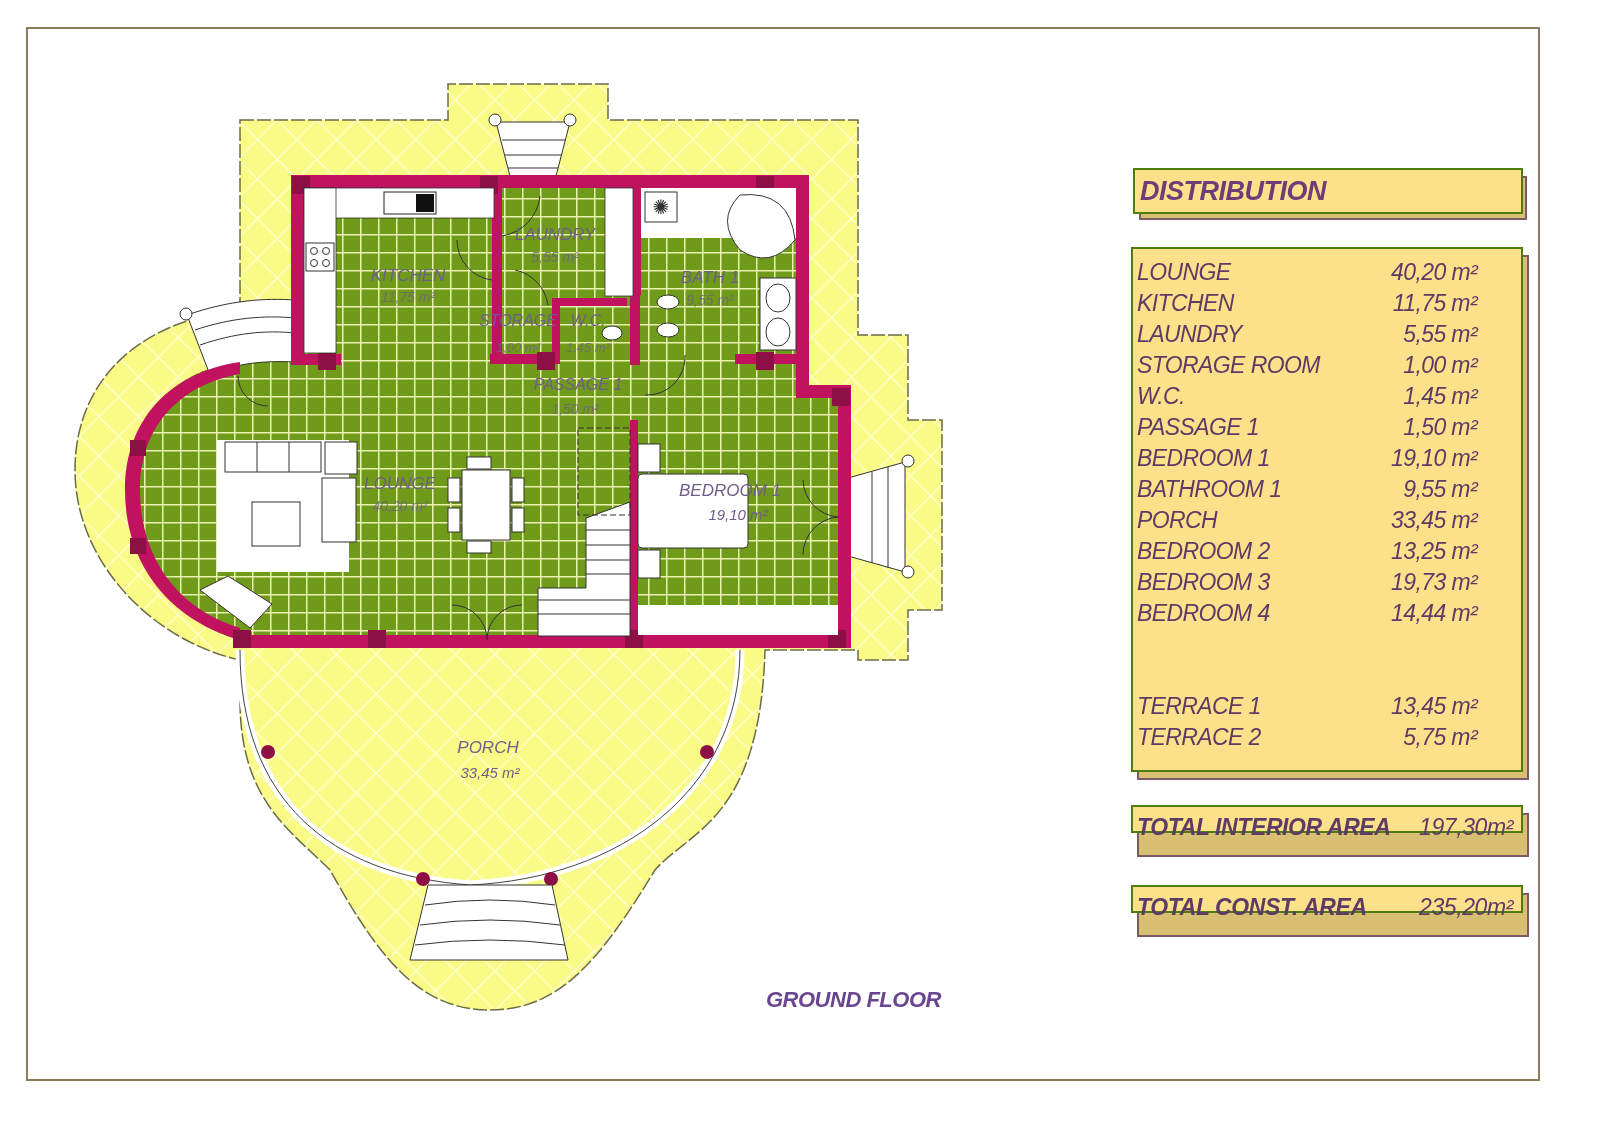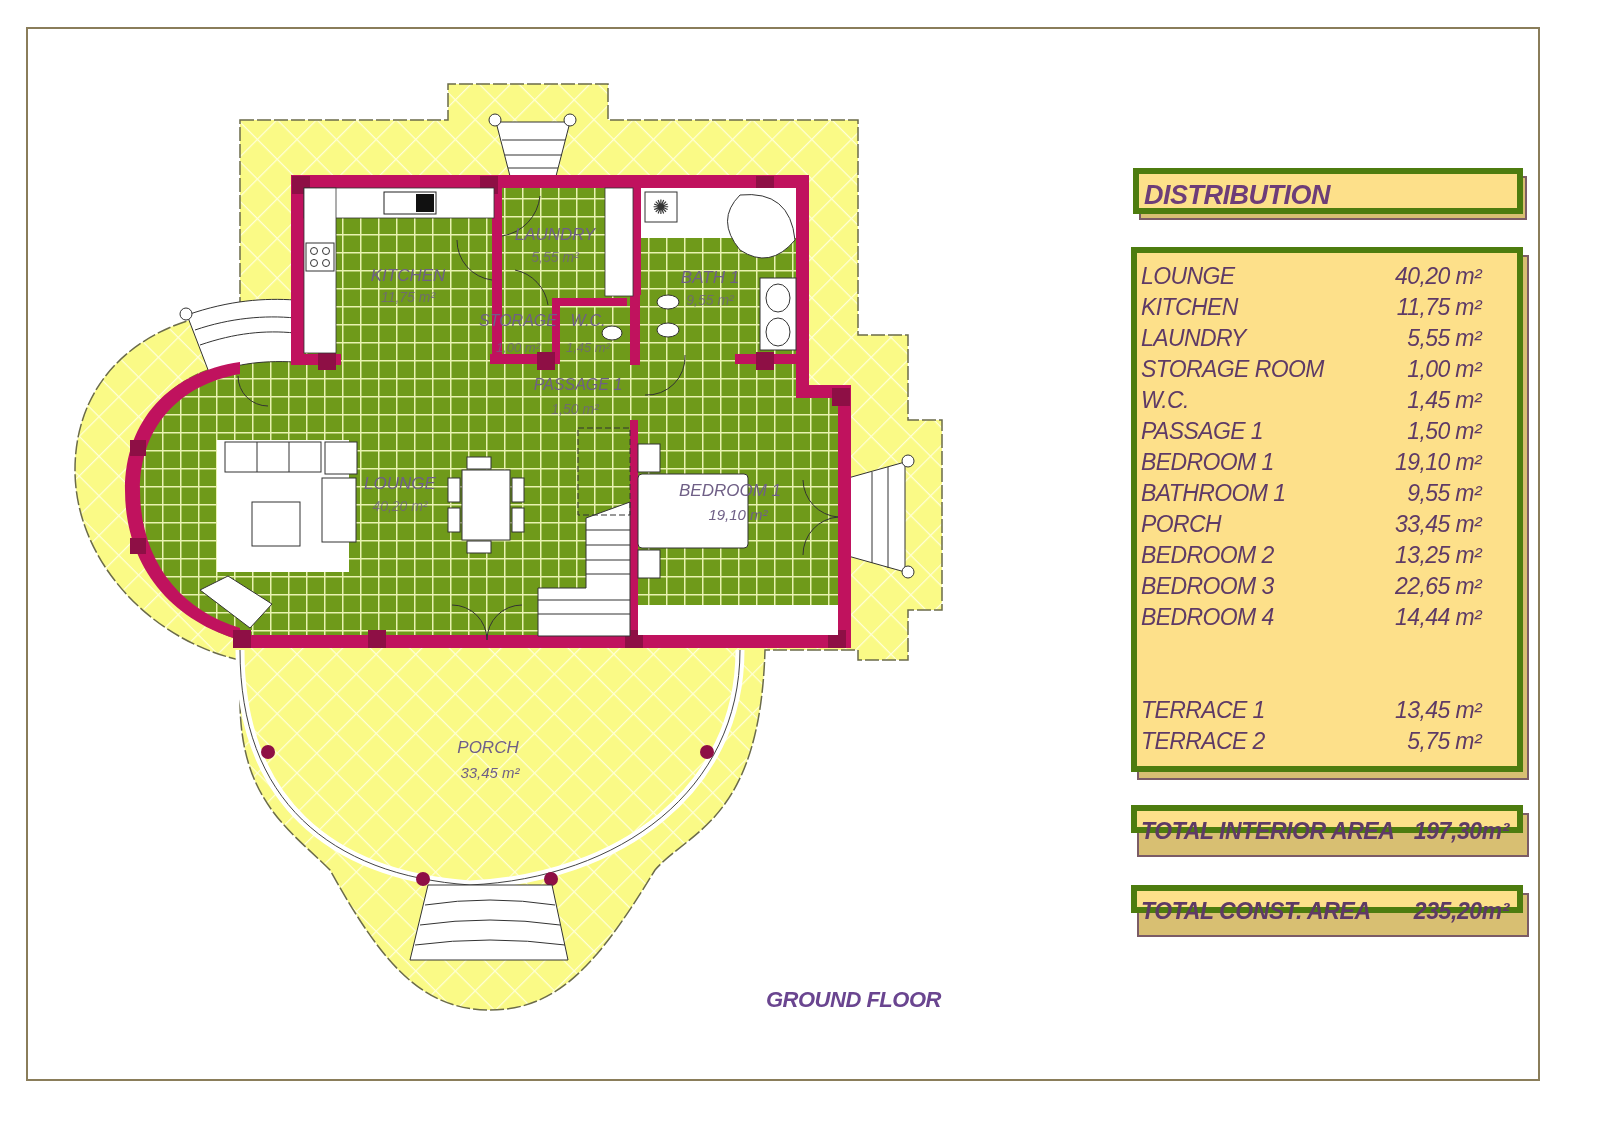--- a/index.html
+++ b/index.html
@@ -1,30 +1,30 @@
 <!DOCTYPE html>
 <html><head>
 <meta charset="utf-8">
 <style>
   html, body { margin:0; padding:0; background:#ffffff; }
   body { width:1600px; height:1130px; position:relative; overflow:hidden; font-family:"Liberation Sans", sans-serif; }
   .frame { position:absolute; left:26px; top:27px; width:1514px; height:1054px; border:2px solid #8a7d5a; box-sizing:border-box; }
   svg.plan { position:absolute; left:0; top:0; }
   .rlabel { font-family:"Liberation Sans", sans-serif; font-style:italic; fill:#6f5f86; }
-  .panel { position:absolute; background:#fde08a; border:6px solid #4d7c0f; box-sizing:border-box; }
+  .panel { position:absolute; background:#fde08a; border:2px solid #4d7c0f; box-sizing:border-box; }
   .panel-shadow { position:absolute; background:#d8bf72; border:2px solid #7b5c66; box-sizing:border-box; }
   .dist-title { position:absolute; left:1133px; top:168px; width:390px; height:46px; }
   .dist-title span { position:absolute; left:5px; top:6px; font-weight:bold; font-style:italic; font-size:27px; color:#6d3d78; letter-spacing:-0.5px; }
   .dist-list { position:absolute; left:1131px; top:247px; width:392px; height:525px; }
   .row { position:absolute; left:4px; width:340px; height:31px; font-style:italic; font-size:23px; color:#5e3a66; letter-spacing:-0.6px; }
   .row .nm { position:absolute; left:0; top:0; }
   .row .ar { position:absolute; right:0; top:0; text-align:right; }
   .total { position:absolute; left:1131px; width:392px; height:28px; }
   .total .nm { position:absolute; left:4px; top:7px; font-weight:bold; font-style:italic; font-size:23px; color:#5e3a66; letter-spacing:-0.4px; }
-  .total .ar { position:absolute; right:8px; top:7px; font-weight:bold; font-style:italic; font-size:23px; color:#5e3a66; letter-spacing:-0.4px; }
+  .total .ar { position:absolute; right:8px; top:7px; font-weight:normal; font-style:italic; font-size:23px; color:#5e3a66; letter-spacing:-0.4px; }
   .floor-title { position:absolute; left:766px; top:963px; font-weight:bold; font-style:italic; font-size:22px; color:#6a4590; letter-spacing:-0.5px;margin-top:24px; }
 </style>
 </head>
 <body>
 
 <div class="frame"></div>
 
 <svg class="plan" width="1600" height="1130" viewBox="0 0 1600 1130">
   <defs>
     <pattern id="tiles" width="18" height="18" patternUnits="userSpaceOnUse">
@@ -251,21 +251,21 @@
   <div class="row" style="top:258px">
       <span class="nm">PORCH</span>
       <span class="ar">33,45 m²</span>
     </div>
   <div class="row" style="top:289px">
       <span class="nm">BEDROOM 2</span>
       <span class="ar">13,25 m²</span>
     </div>
   <div class="row" style="top:320px">
       <span class="nm">BEDROOM 3</span>
-      <span class="ar">22,65 m²</span>
+      <span class="ar">19,73 m²</span>
     </div>
   <div class="row" style="top:351px">
       <span class="nm">BEDROOM 4</span>
       <span class="ar">14,44 m²</span>
     </div>
   <div class="row" style="top:444px">
       <span class="nm">TERRACE 1</span>
       <span class="ar">13,45 m²</span>
     </div>
   <div class="row" style="top:475px">

